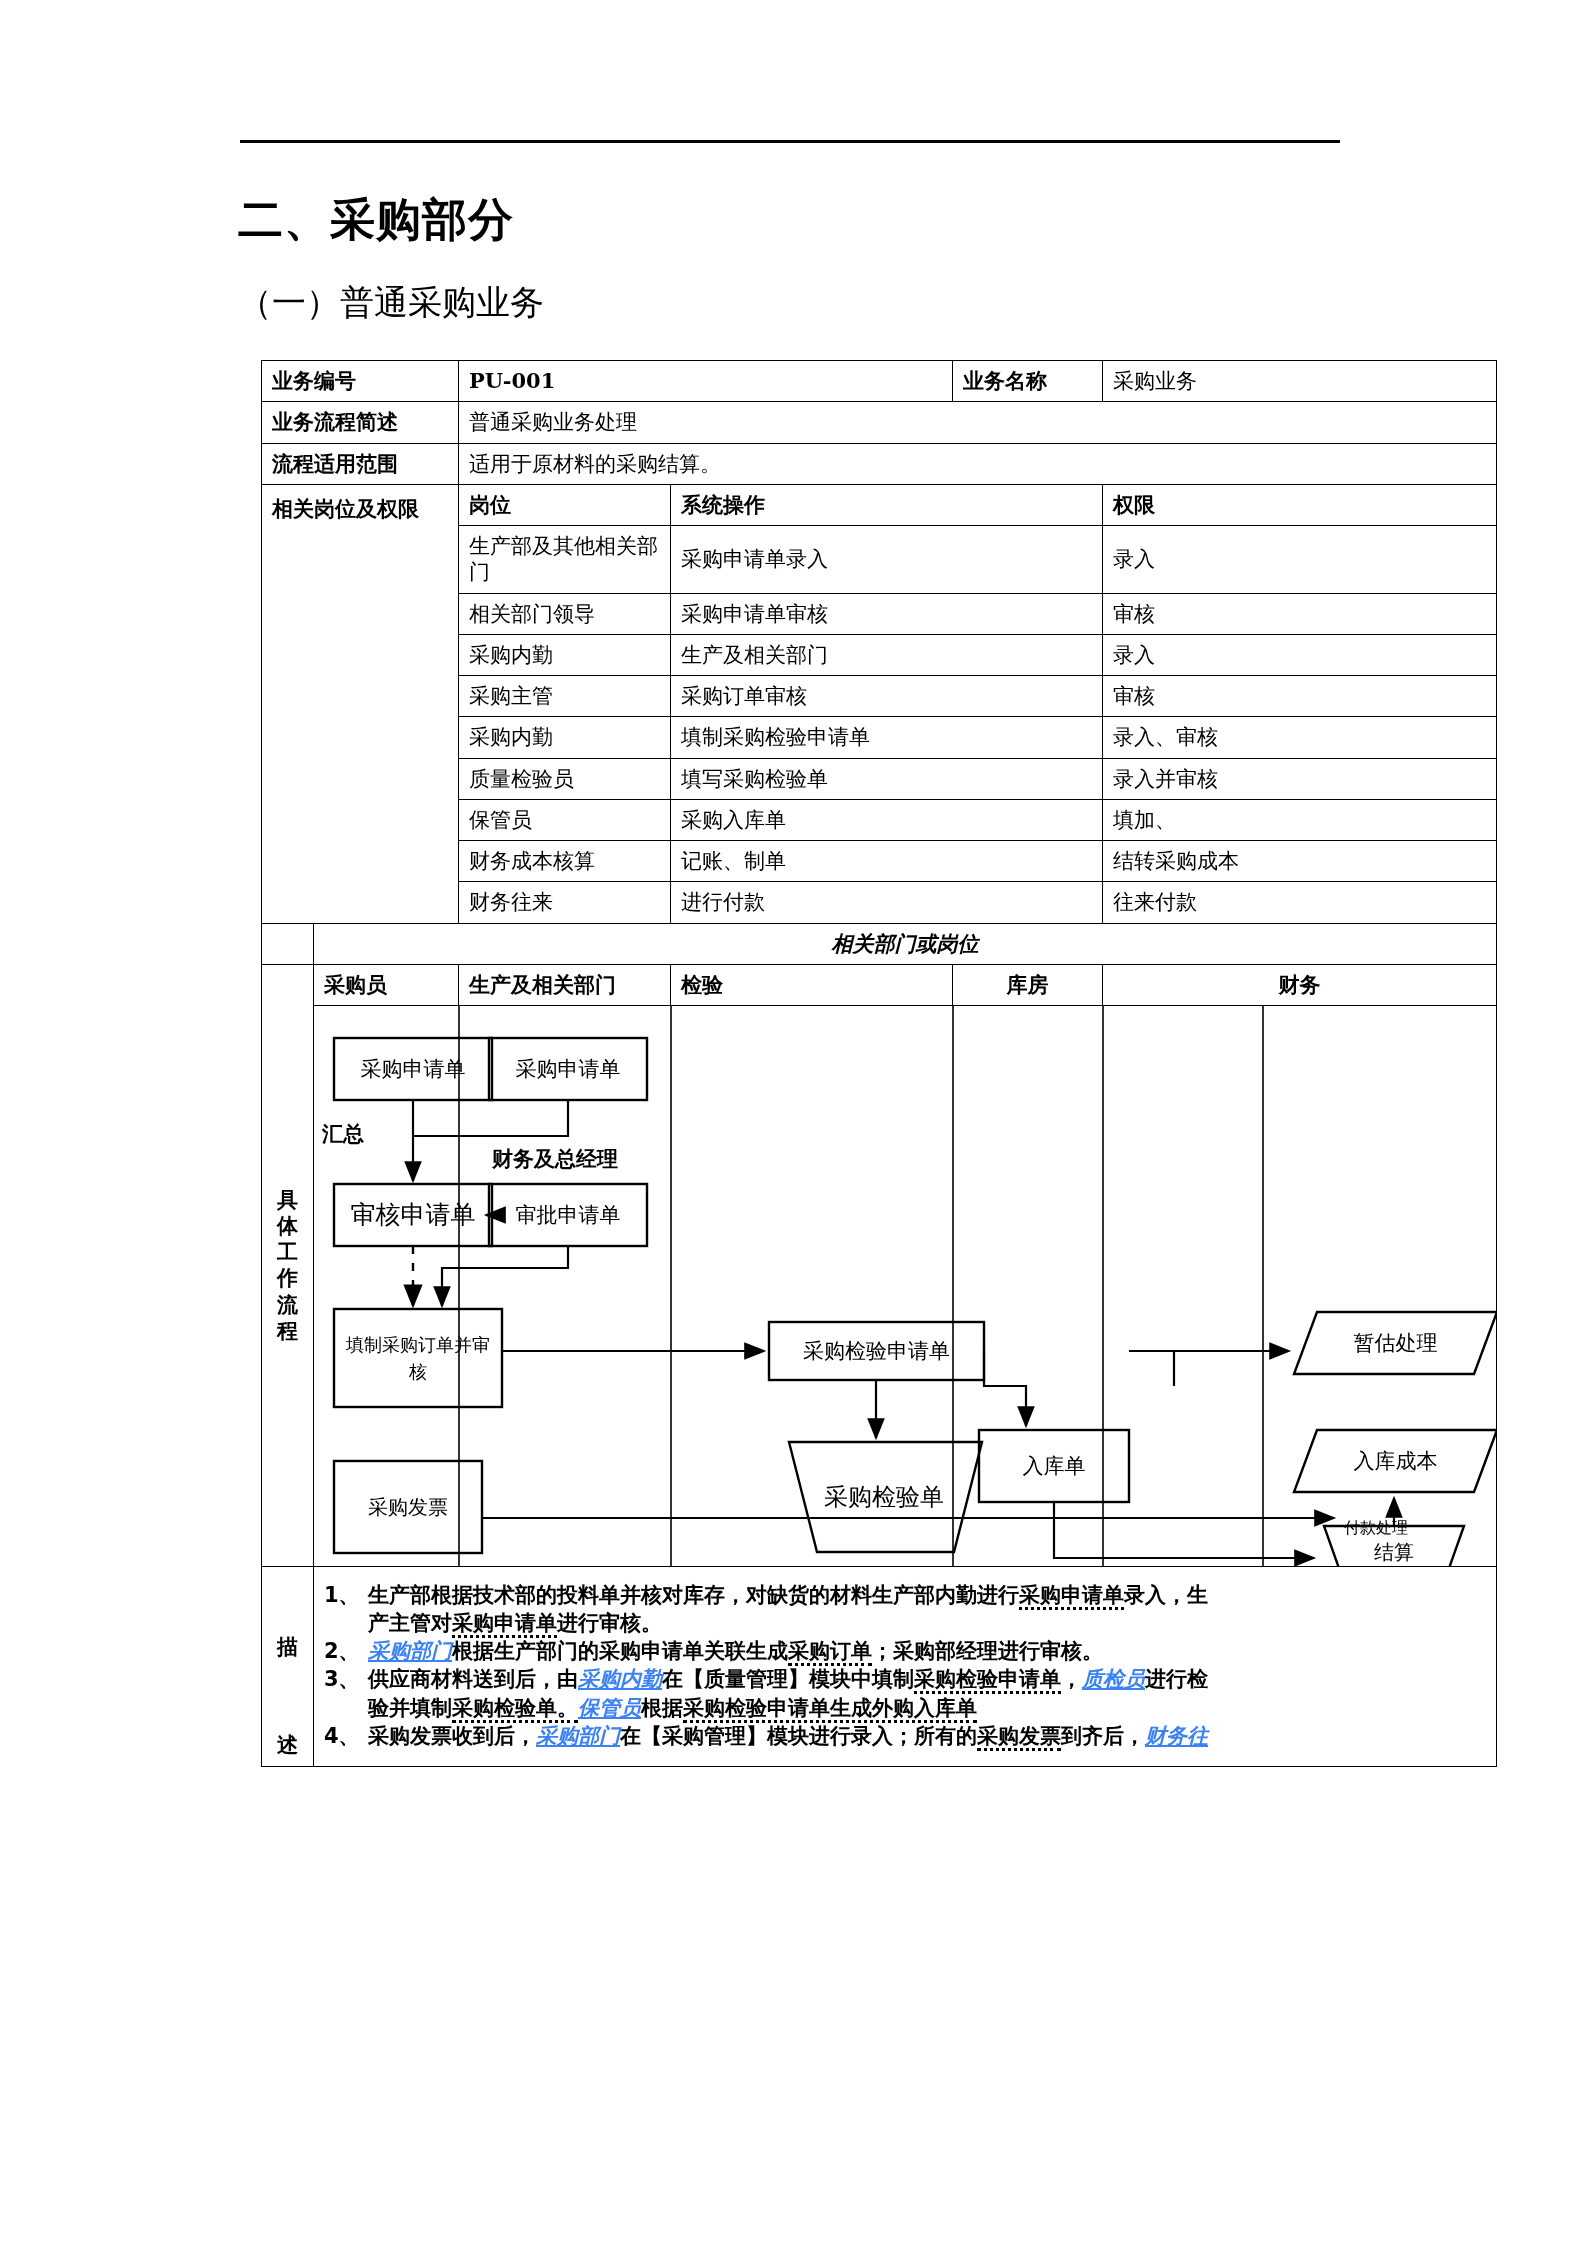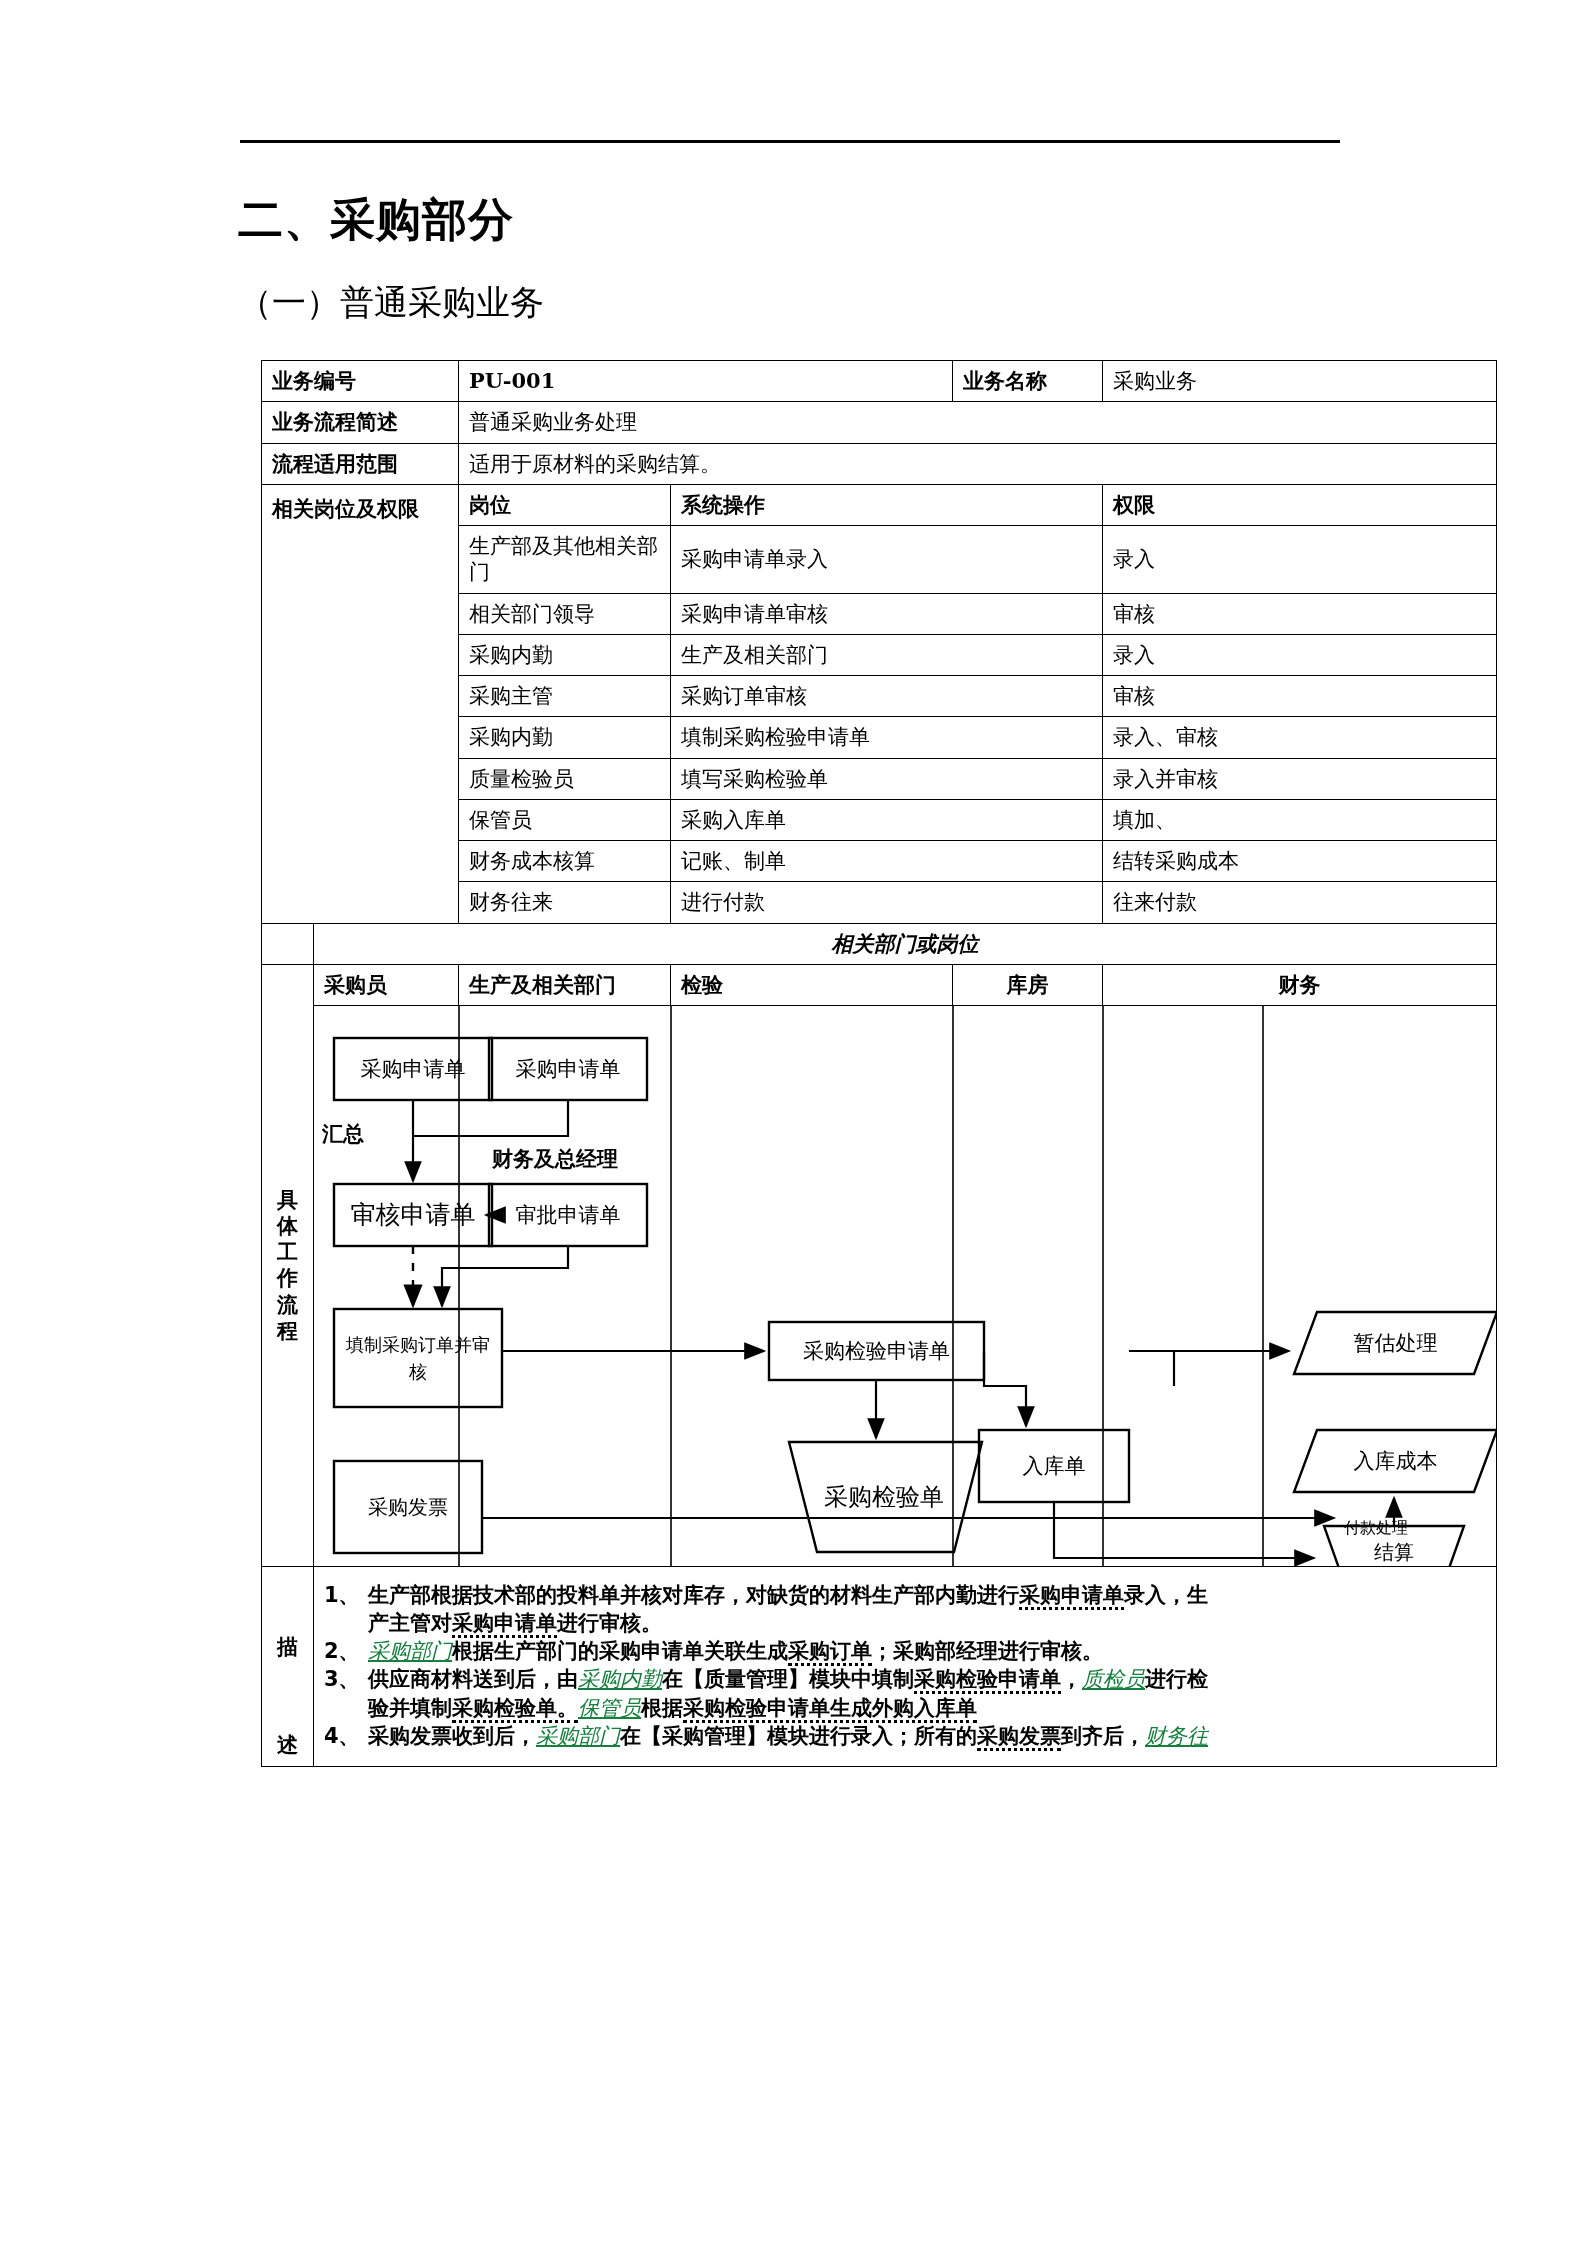--- a/index.html
+++ b/index.html
@@ -62,21 +62,21 @@
   
   td.desc{
     font-size:22px;line-height:1.62;padding:10px 12px 12px 12px;
     font-family:"DejaVu Sans","Liberation Sans",sans-serif;font-weight:bold;
     overflow:hidden;
   }
   .desc-item{display:flex;margin-bottom:2px;}
   .desc-num{flex:0 0 auto;width:44px;}
   .desc-txt{flex:1 1 auto;white-space:nowrap;}
   .role{
-    color:#15803d;font-style:italic;text-decoration:underline;font-weight:normal;
+    color:#3b82f6;font-style:italic;text-decoration:underline;font-weight:bold;
   }
   .dot-u{
     border-bottom:3px dotted #000;
   }
 </style>
 </head>
 <body>
 
 <div class="page">
 

